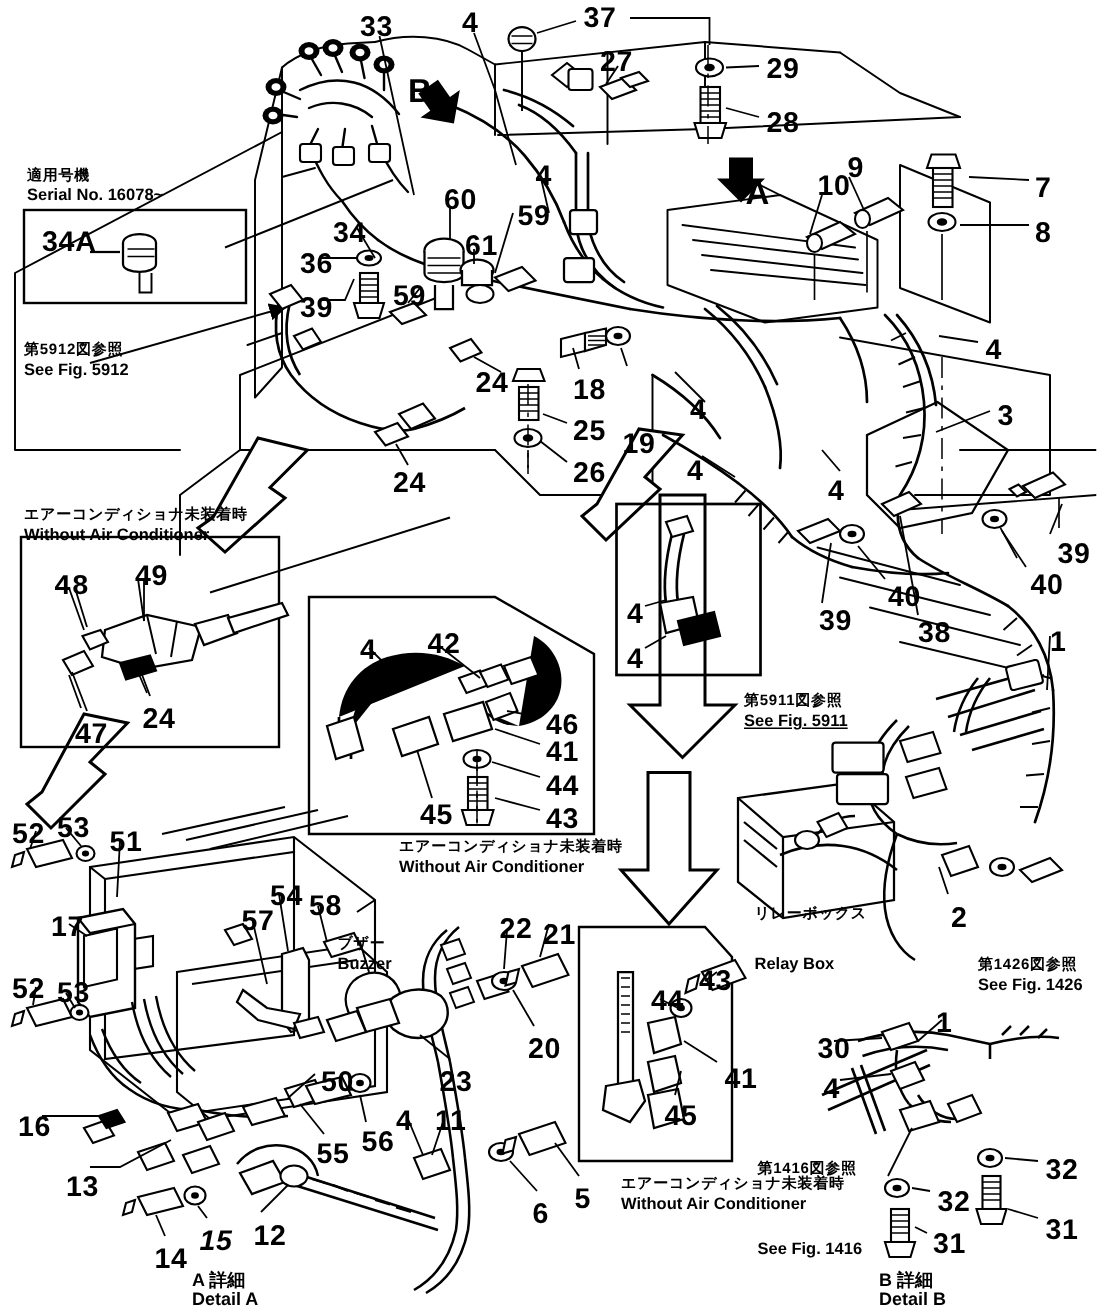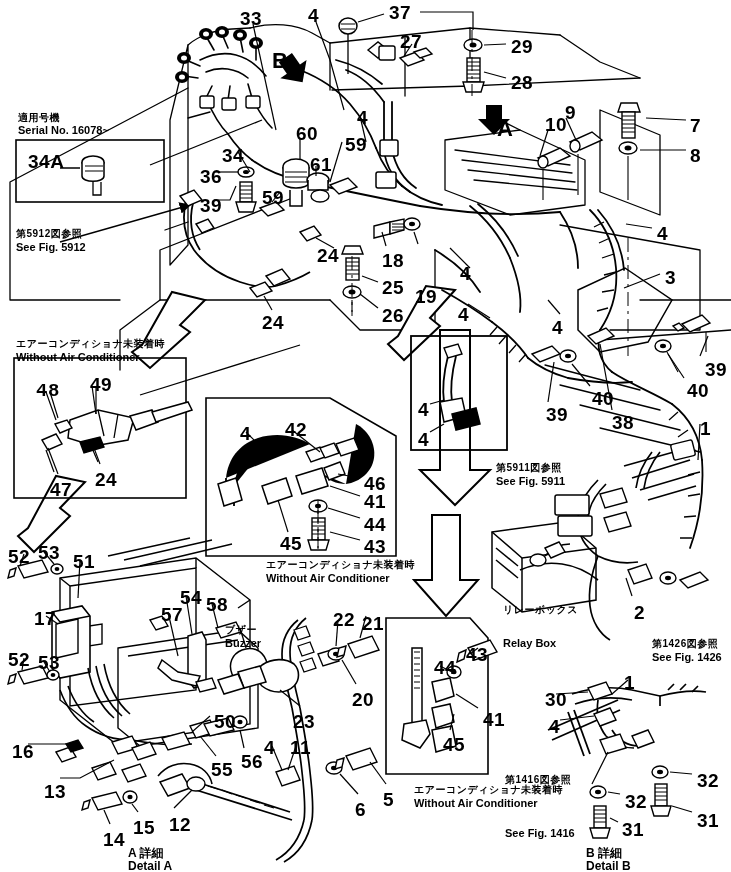--- a/index.html
+++ b/index.html
@@ -619,21 +619,21 @@
 </svg>
 
 <div class="lbl capjp" style="left:18px; top:112px;">適用号機</div>
 <div class="lbl cap" style="left:18px; top:124px;">Serial No. 16078~</div>
 <div class="lbl num" style="left:28px; top:152px;">34A</div>
 
 <div class="lbl capjp" style="left:16px; top:228px;">第5912図参照</div>
 <div class="lbl cap" style="left:16px; top:241px;">See Fig. 5912</div>
 
 <div class="lbl capjp" style="left:496px; top:462px;text-align:right;">第5911図参照</div>
-<div class="lbl cap" style="left:496px; top:475px;">See Fig. 5911</div>
+<div class="lbl cap" style="left:496px; top:475px;text-decoration:underline;">See Fig. 5911</div>
 
 <div class="lbl capjp" style="left:652px; top:638px;">第1426図参照</div>
 <div class="lbl cap" style="left:652px; top:651px;">See Fig. 1426</div>
 
 <div class="lbl capjp" style="left:505px; top:774px;">第1416図参照</div>
 <div class="lbl cap" style="left:505px; top:827px;">See Fig. 1416</div>
 
 <div class="lbl capjp" style="left:16px; top:338px;">エアーコンディショナ未装着時</div>
 <div class="lbl cap" style="left:16px; top:351px;">Without Air Conditioner</div>
 
@@ -716,21 +716,21 @@
       <div class="lbl num" style="left: 161px; top: 605px;">57</div>
       <div class="lbl num" style="left: 34px; top: 609px;">17</div>
       <div class="lbl num" style="left: 8px; top: 650px;">52</div>
       <div class="lbl num" style="left: 38px; top: 653px;">53</div>
       <div class="lbl num" style="left: 214px; top: 712px;">50</div>
       <div class="lbl num" style="left: 211px; top: 760px;">55</div>
       <div class="lbl num" style="left: 241px; top: 752px;">56</div>
       <div class="lbl num" style="left: 12px; top: 742px;">16</div>
       <div class="lbl num" style="left: 44px; top: 782px;">13</div>
       <div class="lbl num" style="left: 103px; top: 830px;">14</div>
-      <div class="lbl num" style="left: 133px; top: 818px;">15</div>
+      <div class="lbl num" style="left: 133px; top: 818px; font-style: italic;">15</div>
       <div class="lbl num" style="left: 169px; top: 815px;">12</div>
       <div class="lbl num" style="left: 264px; top: 738px;">4</div>
       <div class="lbl num" style="left: 290px; top: 738px;">11</div>
       <div class="lbl num" style="left: 355px; top: 800px;">6</div>
       <div class="lbl num" style="left: 383px; top: 790px;">5</div>
       <div class="lbl num" style="left: 293px; top: 712px;">23</div>
       <div class="lbl num" style="left: 352px; top: 690px;">20</div>
       <div class="lbl num" style="left: 333px; top: 610px;">22</div>
       <div class="lbl num" style="left: 362px; top: 614px; text-align: right;">21</div>
       <div class="lbl num" style="left: 434px; top: 658px;">44</div>

